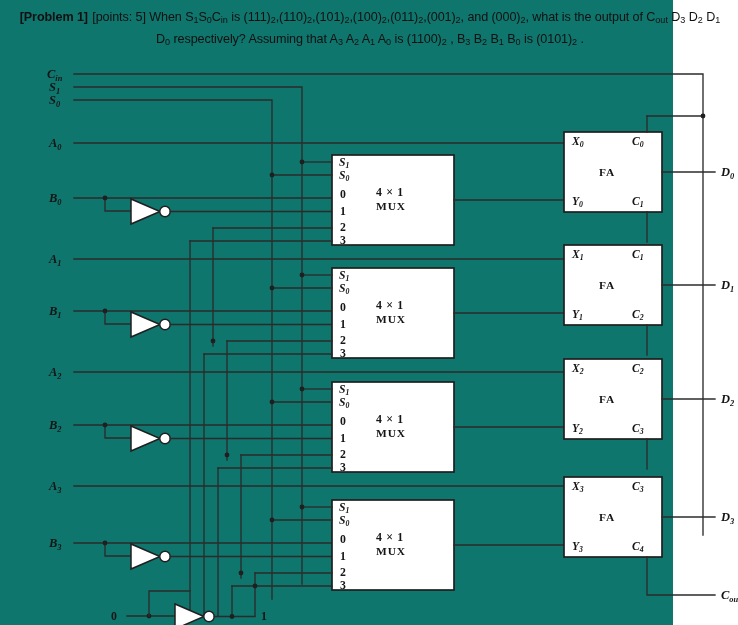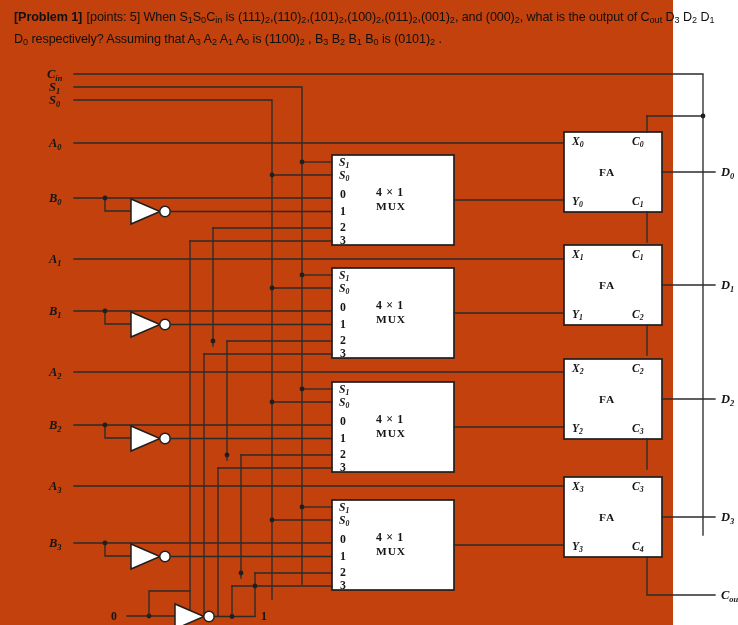--- a/index.html
+++ b/index.html
@@ -12,21 +12,22 @@
     height: 625px;
     font-family: "Liberation Serif", serif;
     color: #1a1a1a;
     position: relative;
     overflow: hidden;
   }
   #page {
     position: relative;
     width: 673px;
     height: 625px;
-    background: #c2410c;
+    background: #0f766e;
+    text-align: center;
   }
   #problem-text {
     position: absolute;
     left: 14px;
     top: 8px;
     width: 712px;
     font-family: "Liberation Sans", sans-serif;
     font-size: 12.6px;
     line-height: 19px;
     color: #101010;

